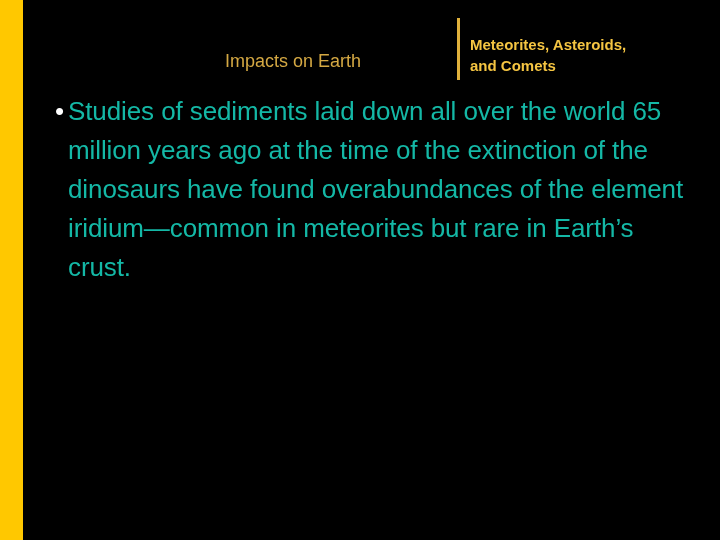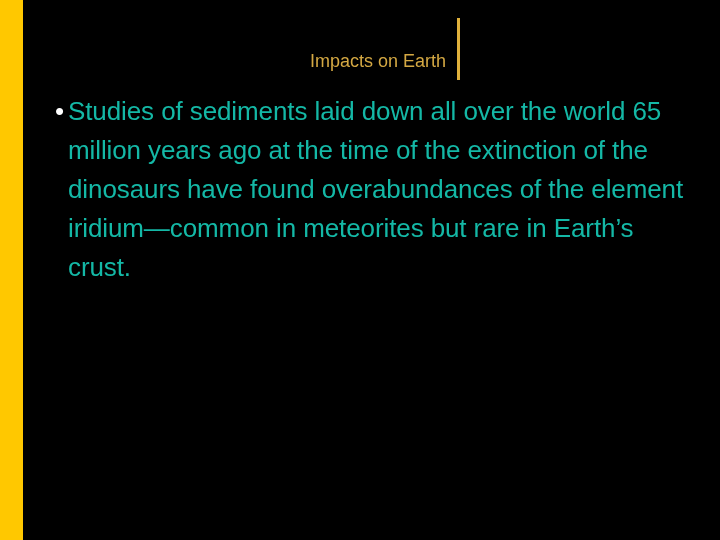--- a/index.html
+++ b/index.html
@@ -34,21 +34,21 @@
     left: 0;
     top: 0;
     width: 720px;
     height: 88px;
   }
   #header-left-title {
     position: absolute;
     left: 140px;
     top: 50px;
     width: 306px;
-    text-align: right;
+    text-align: center;
     color: #D4A843;
     font-size: 18px;
     line-height: 22px;
     font-weight: normal;
     letter-spacing: 0px;
     white-space: nowrap;
   }
   #header-divider {
     position: absolute;
     left: 457px;
@@ -103,20 +103,24 @@
 
 <div id="slide">
 
   <div id="left-bar"></div>
 
   <div id="header">
     <div id="header-left-title">Impacts on Earth</div>
 
     <div id="header-divider"></div>
 
+    <div id="header-right-title">
+      <div>Meteorites, Asteroids,</div>
+      <div>and Comets</div>
+    </div>
   </div>
 
   <div id="body-content">
     <div class="bullet-row">
       <div class="bullet-marker">•</div>
       <div class="bullet-text">Studies of sediments laid down all over the world 65 million years ago at the time of the extinction of the dinosaurs have found overabundances of the element iridium—common in meteorites but rare in Earth’s crust.</div>
     </div>
   </div>
 
 </div>

